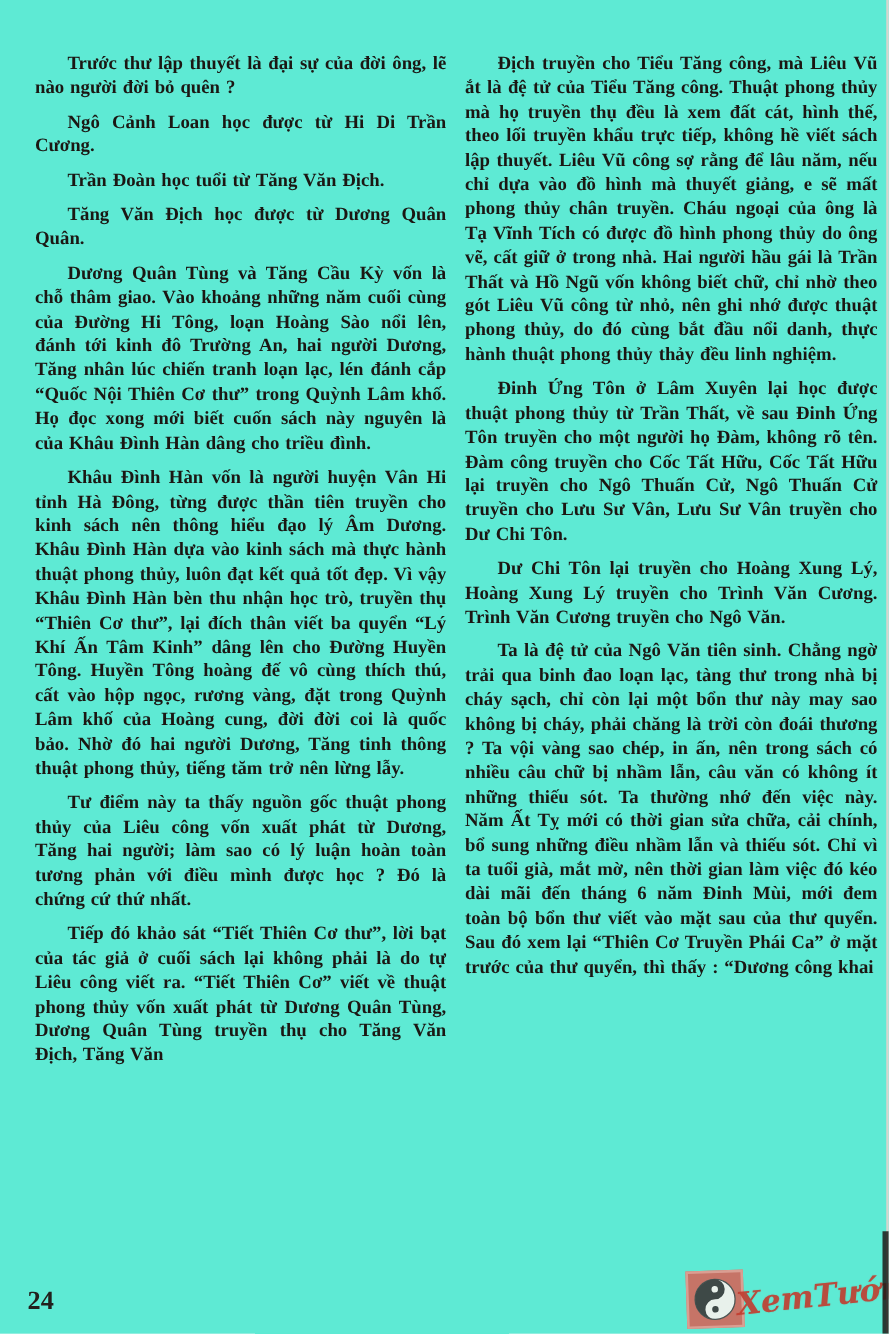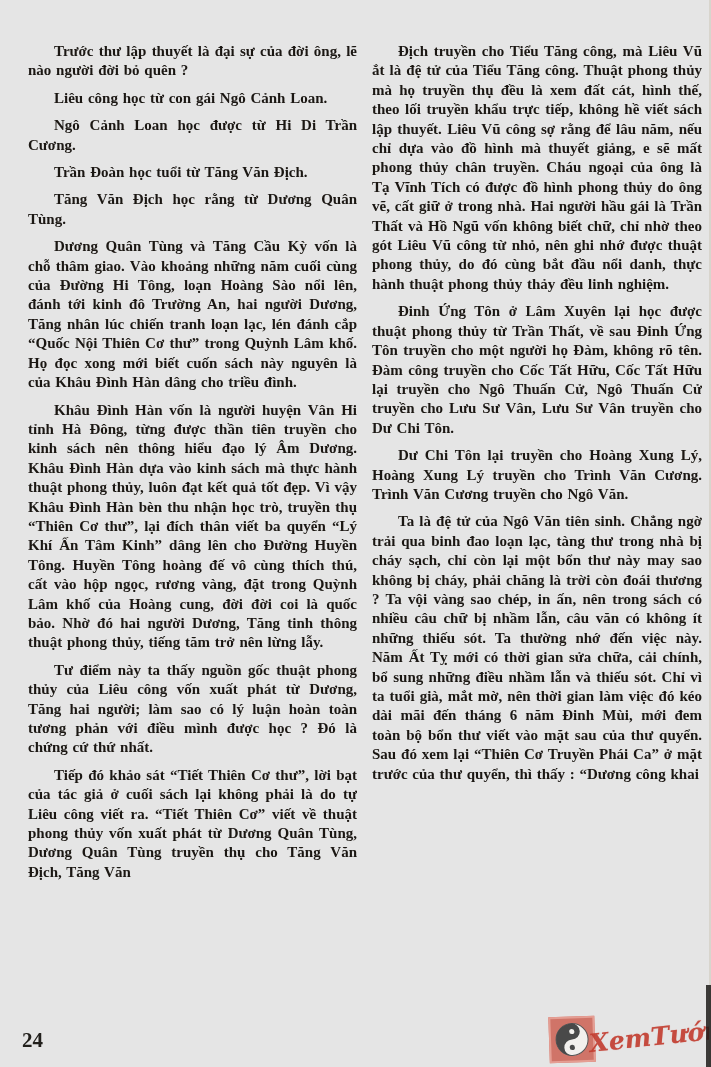--- a/index.html
+++ b/index.html
@@ -1,21 +1,21 @@
 <!DOCTYPE html>
 <html><head>
 <meta charset="utf-8">
 <style>
   html,body{margin:0;padding:0;}
   body{
     width:711px;height:1067px;position:relative;overflow:hidden;
     background:#fbfaf6;
     font-family:"Liberation Serif","DejaVu Serif",serif;
   }
-  .page{position:absolute;inset:0;background:#e5e5e5;}
+  .page{position:absolute;inset:0;background:#5eead4;}
   .col{
     position:absolute;
     color:#1b1713;
     font-size:15px;
     line-height:19.4px;
     font-weight:600;
     text-align:justify;
     overflow:hidden;
   }
   .col-left{left:28px;top:42px;width:329px;height:978px;}
@@ -62,24 +62,23 @@
     background:#d8d5cd;
   }
 </style>
 </head>
 <body>
 
 <div class="page">
 
   <div class="col col-left">
       <p class="para">Trước thư lập thuyết là đại sự của đời ông, lẽ nào người đời bỏ quên ?</p>
-      <p class="para">Liêu công học từ con gái Ngô Cảnh Loan.</p>
       <p class="para">Ngô Cảnh Loan học được từ Hi Di Trần Cương.</p>
       <p class="para">Trần Đoàn học tuổi từ Tăng Văn Địch.</p>
-      <p class="para">Tăng Văn Địch học rằng từ Dương Quân Tùng.</p>
+      <p class="para">Tăng Văn Địch học được từ Dương Quân Quân.</p>
       <p class="para">Dương Quân Tùng và Tăng Cầu Kỳ vốn là chỗ thâm giao. Vào khoảng những năm cuối cùng của Đường Hi Tông, loạn Hoàng Sào nổi lên, đánh tới kinh đô Trường An, hai người Dương, Tăng nhân lúc chiến tranh loạn lạc, lén đánh cắp “Quốc Nội Thiên Cơ thư” trong Quỳnh Lâm khố. Họ đọc xong mới biết cuốn sách này nguyên là của Khâu Đình Hàn dâng cho triều đình.</p>
       <p class="para">Khâu Đình Hàn vốn là người huyện Vân Hi tỉnh Hà Đông, từng được thần tiên truyền cho kinh sách nên thông hiểu đạo lý Âm Dương. Khâu Đình Hàn dựa vào kinh sách mà thực hành thuật phong thủy, luôn đạt kết quả tốt đẹp. Vì vậy Khâu Đình Hàn bèn thu nhận học trò, truyền thụ “Thiên Cơ thư”, lại đích thân viết ba quyển “Lý Khí Ấn Tâm Kinh” dâng lên cho Đường Huyền Tông. Huyền Tông hoàng đế vô cùng thích thú, cất vào hộp ngọc, rương vàng, đặt trong Quỳnh Lâm khố của Hoàng cung, đời đời coi là quốc bảo. Nhờ đó hai người Dương, Tăng tinh thông thuật phong thủy, tiếng tăm trở nên lừng lẫy.</p>
       <p class="para">Tư điểm này ta thấy nguồn gốc thuật phong thủy của Liêu công vốn xuất phát từ Dương, Tăng hai người; làm sao có lý luận hoàn toàn tương phản với điều mình được học ? Đó là chứng cứ thứ nhất.</p>
       <p class="para">Tiếp đó khảo sát “Tiết Thiên Cơ thư”, lời bạt của tác giả ở cuối sách lại không phải là do tự Liêu công viết ra. “Tiết Thiên Cơ” viết về thuật phong thủy vốn xuất phát từ Dương Quân Tùng, Dương Quân Tùng truyền thụ cho Tăng Văn Địch, Tăng Văn</p>
     </div>
 
   <div class="col col-right">
       <p class="para">Địch truyền cho Tiểu Tăng công, mà Liêu Vũ ắt là đệ tử của Tiểu Tăng công. Thuật phong thủy mà họ truyền thụ đều là xem đất cát, hình thế, theo lối truyền khẩu trực tiếp, không hề viết sách lập thuyết. Liêu Vũ công sợ rằng để lâu năm, nếu chỉ dựa vào đồ hình mà thuyết giảng, e sẽ mất phong thủy chân truyền. Cháu ngoại của ông là Tạ Vĩnh Tích có được đồ hình phong thủy do ông vẽ, cất giữ ở trong nhà. Hai người hầu gái là Trần Thất và Hồ Ngũ vốn không biết chữ, chỉ nhờ theo gót Liêu Vũ công từ nhỏ, nên ghi nhớ được thuật phong thủy, do đó cùng bắt đầu nổi danh, thực hành thuật phong thủy thảy đều linh nghiệm.</p>
       <p class="para">Đinh Ứng Tôn ở Lâm Xuyên lại học được thuật phong thủy từ Trần Thất, về sau Đinh Ứng Tôn truyền cho một người họ Đàm, không rõ tên. Đàm công truyền cho Cốc Tất Hữu, Cốc Tất Hữu lại truyền cho Ngô Thuấn Cử, Ngô Thuấn Cử truyền cho Lưu Sư Vân, Lưu Sư Vân truyền cho Dư Chi Tôn.</p>
       <p class="para">Dư Chi Tôn lại truyền cho Hoàng Xung Lý, Hoàng Xung Lý truyền cho Trình Văn Cương. Trình Văn Cương truyền cho Ngô Văn.</p>

